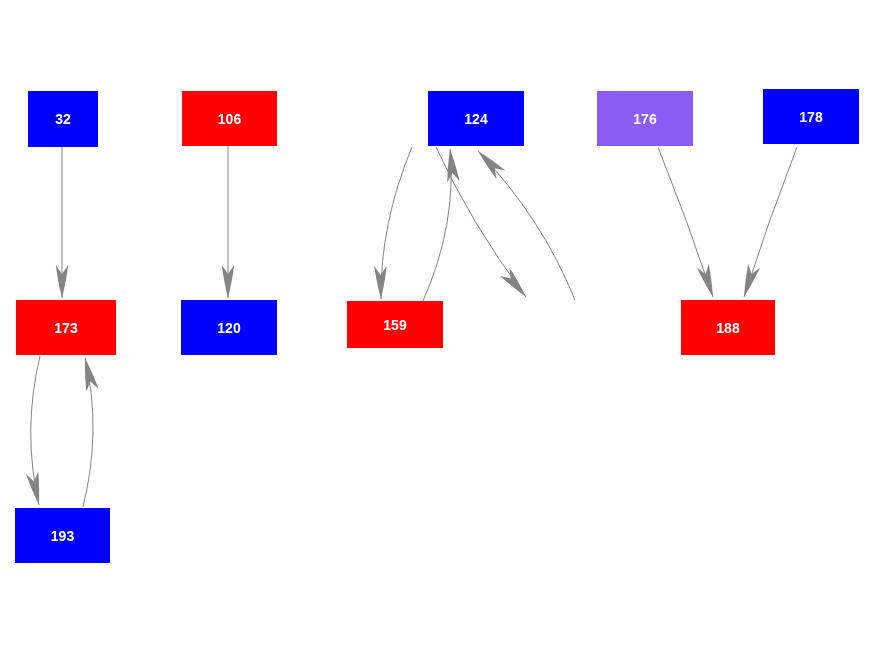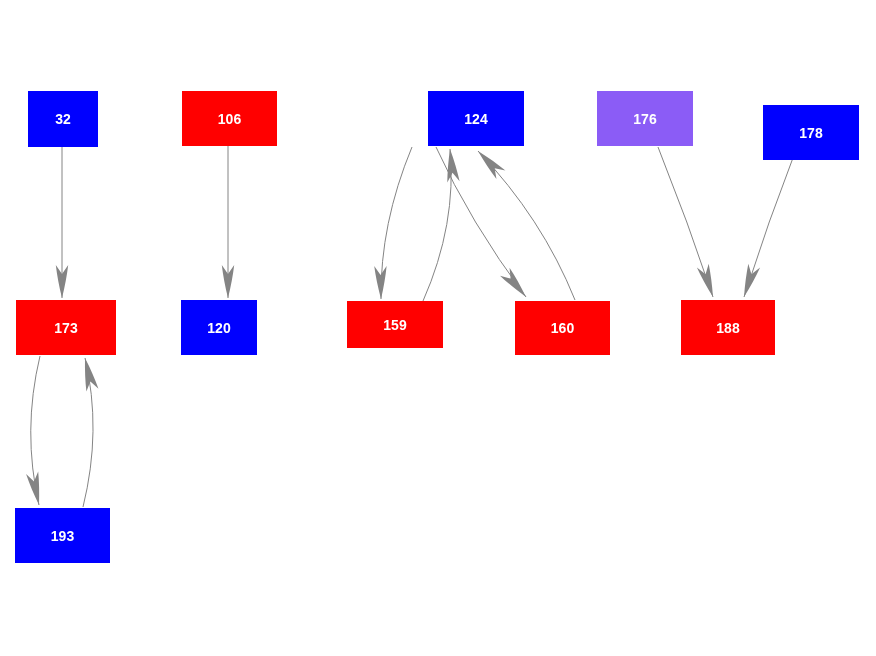--- a/index.html
+++ b/index.html
@@ -76,34 +76,31 @@
     </div>
     <div class="node" style="left: 182px; top: 91px; width: 95px; height: 55px; background: rgb(255, 0, 0);">
       <span class="node-label" style="color: rgb(255, 255, 255);">106</span>
     </div>
     <div class="node" style="left: 390px; top: 91px; width: 96px; height: 55px; background: rgb(0, 0, 255); margin-left: 38px;">
       <span class="node-label" style="color: rgb(255, 255, 255);">124</span>
     </div>
     <div class="node" style="left: 597px; top: 91px; width: 96px; height: 55px; background: #8b5cf6; align-items: center;">
       <span class="node-label" style="color: rgb(255, 255, 255);">176</span>
     </div>
-    <div class="node" style="left: 763px; top: 105px; width: 96px; height: 55px; background: rgb(0, 0, 255);">
+    <div class="node" style="left: 763px; top: 89px; width: 96px; height: 55px; background: rgb(0, 0, 255);">
       <span class="node-label" style="color: rgb(255, 255, 255);">178</span>
     </div>
     <div class="node" style="left: 16px; top: 300px; width: 100px; height: 55px; background: rgb(255, 0, 0);">
       <span class="node-label" style="color: rgb(255, 255, 255);">173</span>
     </div>
-    <div class="node" style="left: 181px; top: 300px; width: 76px; height: 55px; background: rgb(0, 0, 255); text-align: center;">
+    <div class="node" style="left: 181px; top: 300px; width: 96px; height: 55px; background: rgb(0, 0, 255); text-align: center;">
       <span class="node-label" style="color: rgb(255, 255, 255);">120</span>
     </div>
     <div class="node" style="left: 347px; top: 301px; width: 96px; height: 47px; background: rgb(255, 0, 0);">
       <span class="node-label" style="color: rgb(255, 255, 255);">159</span>
-    </div>
-    <div class="node" style="left: 515px; top: 301px; width: 95px; height: 54px; background: rgb(255, 0, 0);">
-      <span class="node-label" style="color: rgb(255, 255, 255);">160</span>
     </div>
     <div class="node" style="left: 681px; top: 300px; width: 94px; height: 55px; background: rgb(255, 0, 0);">
       <span class="node-label" style="color: rgb(255, 255, 255);">188</span>
     </div>
     <div class="node" style="left: 15px; top: 508px; width: 95px; height: 55px; background: rgb(0, 0, 255);">
       <span class="node-label" style="color: rgb(255, 255, 255);">193</span>
     </div>
   </div>
 
 </body></html>

